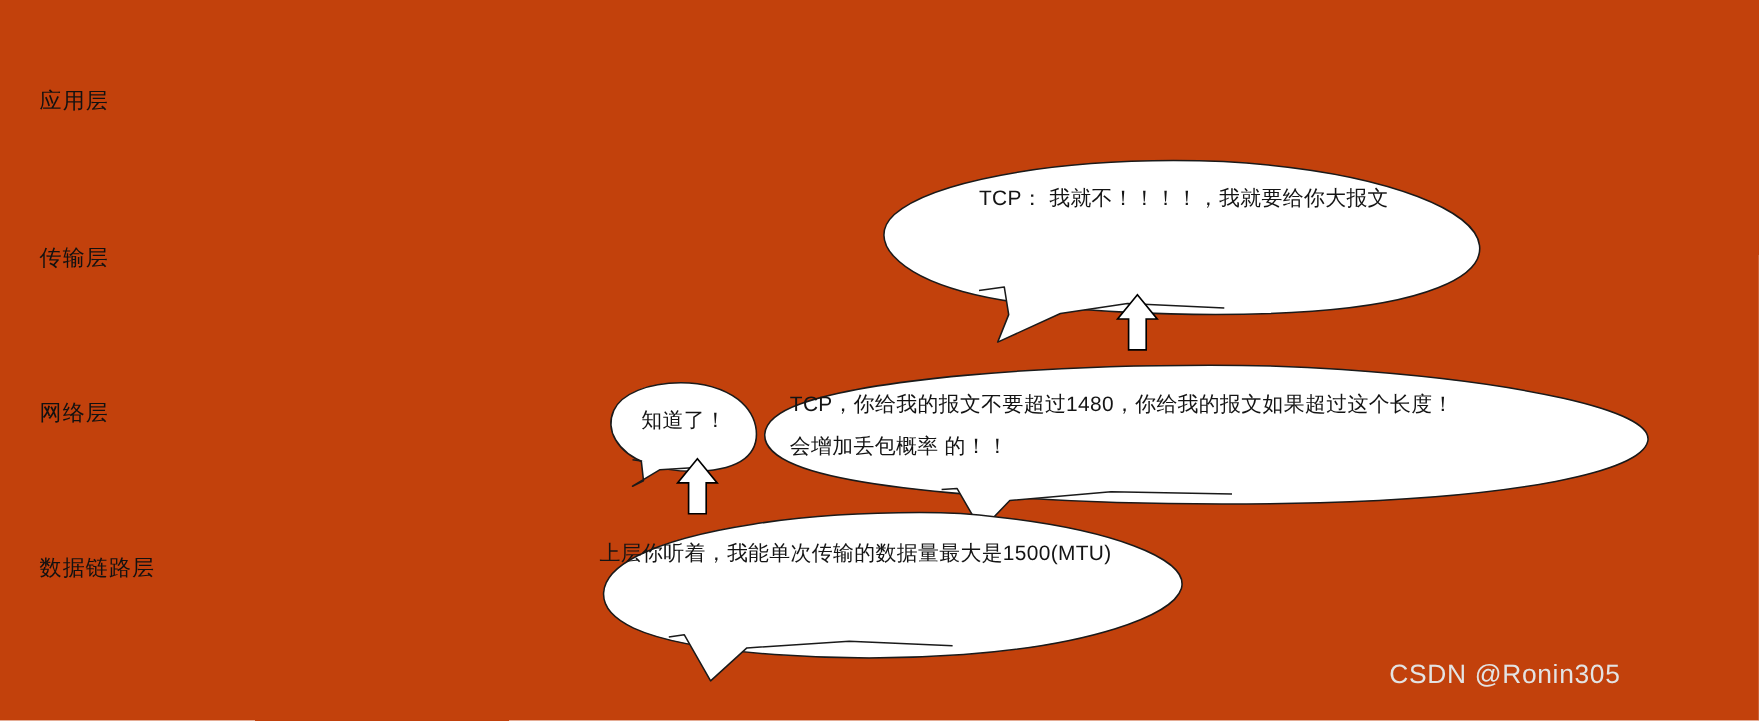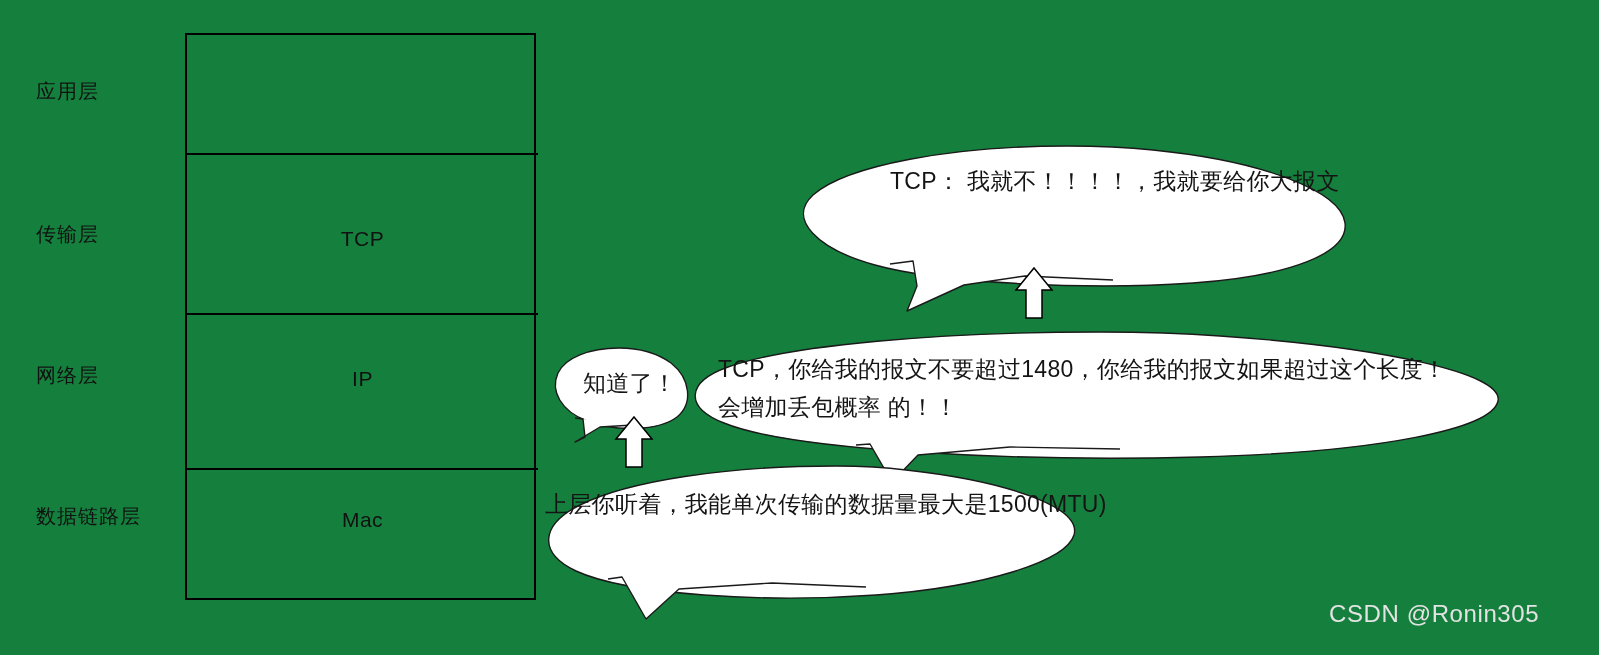--- a/index.html
+++ b/index.html
@@ -9,21 +9,21 @@
     background: #ffffff;
   }
   body {
     font-family: "Liberation Sans", "DejaVu Sans", sans-serif;
     color: #000000;
   }
   #canvas {
     position: relative;
     width: 1599px;
     height: 655px;
-    background: #15803d;
+    background: #c2410c;
     overflow: hidden;
   }
 
   
   .stack {
     position: absolute;
     left: 185px;
     top: 33px;
     width: 351px;
     height: 567px;
@@ -72,21 +72,21 @@
     overflow: visible;
   }
   .bubble-path {
     fill: #ffffff;
     stroke: #1a1a1a;
     stroke-width: 1.4;
     stroke-linejoin: round;
   }
   .bubble-text {
     position: absolute;
-    font-size: 23px;
+    font-size: 19px;
     line-height: 38px;
     color: #141414;
     white-space: nowrap;
     letter-spacing: 0.3px;
   }
 
   
   #bubble-tcp { left: 793px; top: 143px; }
   #bubble-tcp-text { left: 890px; top: 162px; }
 
@@ -112,48 +112,39 @@
     stroke: #000000;
     stroke-width: 1.5;
     stroke-linejoin: miter;
   }
   #arrow-upper { left: 1013px; top: 266px; }
   #arrow-lower { left: 613px; top: 415px; }
 
   
   #watermark {
     position: absolute;
-    left: 1329px;
+    left: 1263px;
     top: 600px;
     font-size: 24px;
     color: #e3e3e3;
     letter-spacing: 0.6px;
     white-space: nowrap;
     user-select: none;
   }
 </style>
 </head>
 <body>
 
 <div id="canvas">
 
   <div class="layer-name l1">应用层</div>
   <div class="layer-name l2">传输层</div>
   <div class="layer-name l3">网络层</div>
   <div class="layer-name l4">数据链路层</div>
 
-  <div class="stack">
-    <div class="divider d1"></div>
-    <div class="divider d2"></div>
-    <div class="divider d3"></div>
-
-    <div class="proto-label tcp">TCP</div>
-    <div class="proto-label ip">IP</div>
-    <div class="proto-label mac">Mac</div>
-  </div>
 
   <svg class="bubble-svg" id="bubble-tcp" width="560" height="150" viewBox="0 0 560 150">
     <path class="bubble-path" d="M 274 3
          C 160 3, 54 22, 20 52
          C -6 76, 24 106, 82 122
          C 150 141, 300 147, 400 140
          C 498 133, 556 110, 552 80
          C 548 48, 470 18, 360 7
          C 331 4, 302 3, 274 3 Z"></path>
     <path class="bubble-path" d="M 97 121

